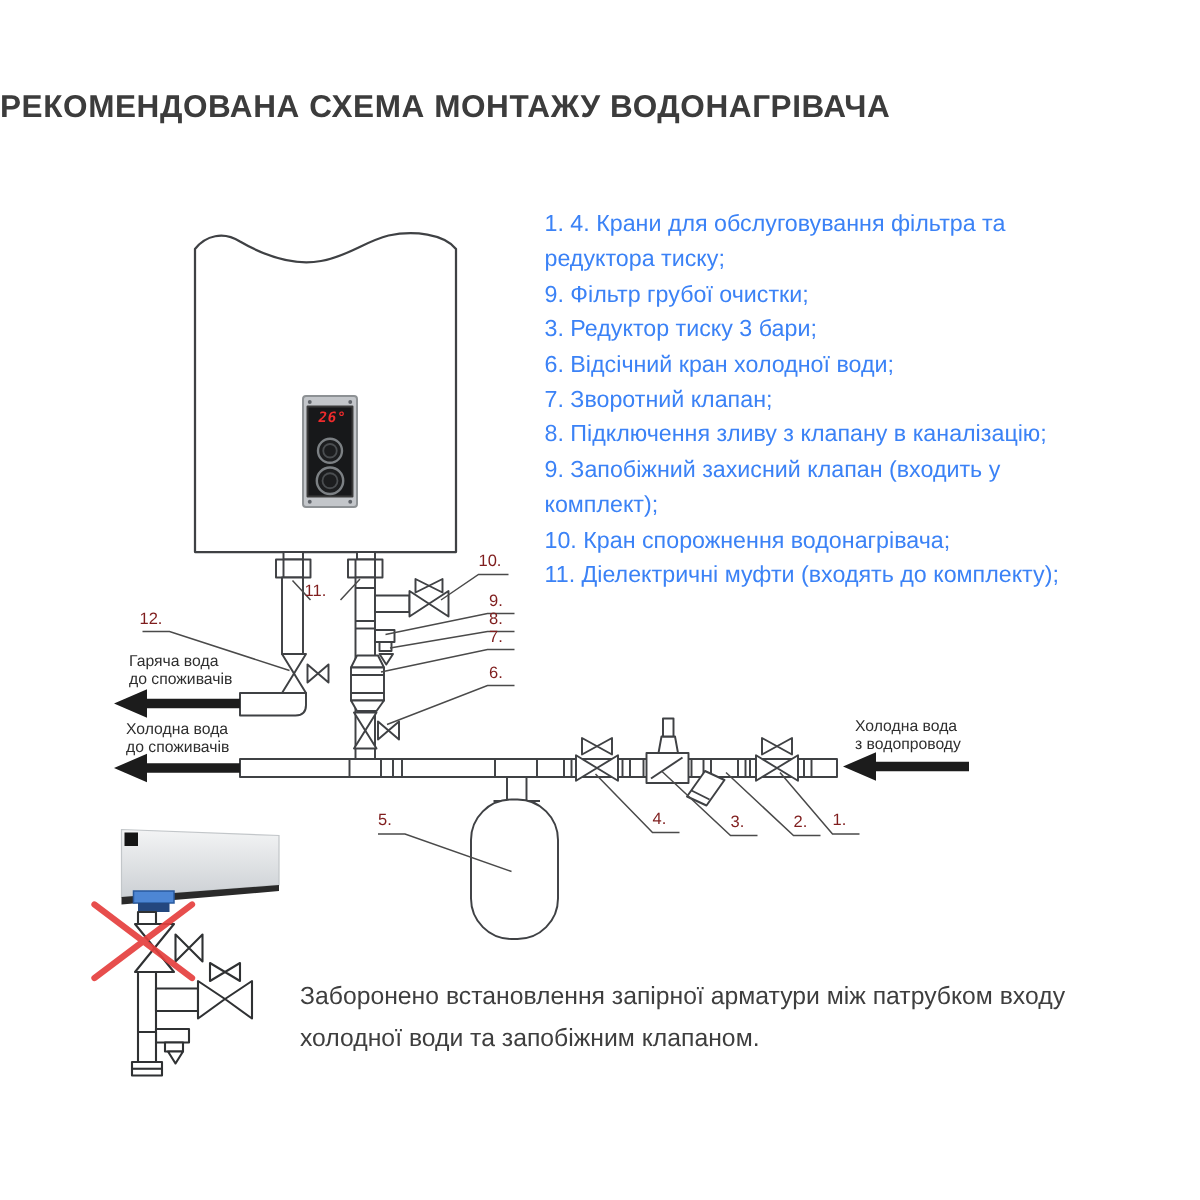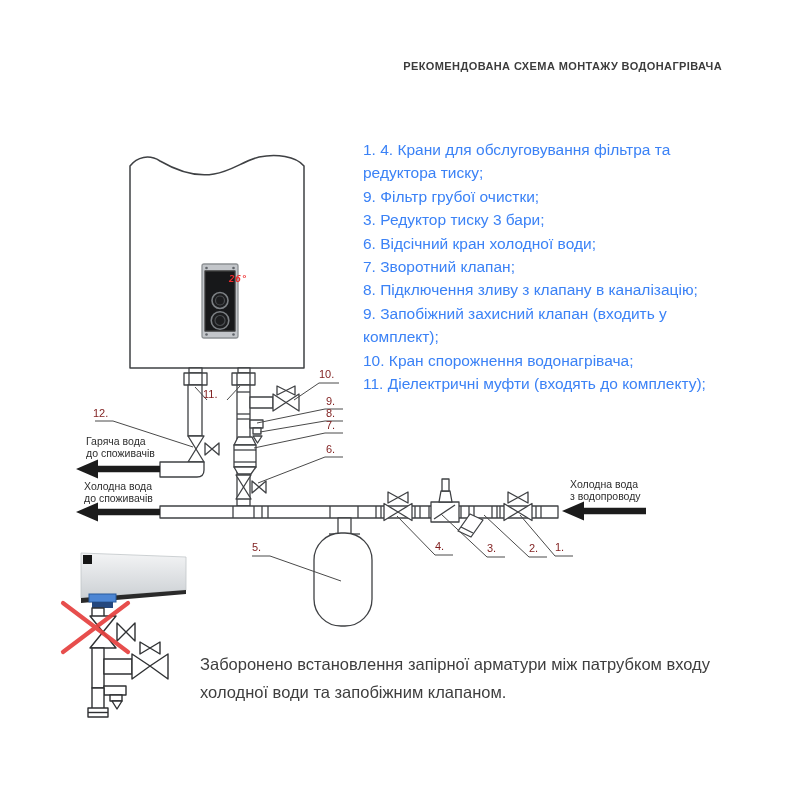--- a/index.html
+++ b/index.html
@@ -2,34 +2,34 @@
 <html><head>
 <meta charset="utf-8">
 <style>
   html,body{margin:0;padding:0;}
   body{
     width:800px;height:800px;position:relative;background:#ffffff;
     font-family:"Liberation Sans",sans-serif;color:#3d3d3d;overflow:hidden;
   }
   .abs{position:absolute;}
   #title{
-    left:0;top:60px;width:722px;text-align:right;
-    font-size:11px;font-weight:600;letter-spacing:.4px;color:#3c3c3c;
+    left:0;top:60px;width:722px;text-align:left;
+    font-size:21px;font-weight:600;letter-spacing:.4px;color:#3c3c3c;
   }
   #legend{
     left:363px;top:138px;width:382px;
     font-size:15.5px;line-height:23.4px;color:#3b82f6;
   }
   #schematic-svg{left:0;top:0;width:800px;height:800px;}
   .callout{font-size:11px;color:#7f1d1d;white-space:nowrap;}
   .flowlabel{font-size:10.5px;line-height:11.5px;color:#2e2e2e;white-space:nowrap;}
   #temp-display{
-    left:206px;top:273px;width:25px;text-align:left;
+    left:206px;top:273px;width:25px;text-align:right;
     font-family:"DejaVu Sans Mono",monospace;font-size:9.5px;font-weight:bold;
-    color:#ee2b2c;letter-spacing:.5px;font-style:italic;margin-left:23px;
+    color:#ee2b2c;letter-spacing:.5px;font-style:italic;
   }
   #warning{
     left:200px;top:651px;width:540px;
     font-size:16.5px;line-height:27.5px;color:#3e3e3e;
   }
 </style>
 </head>
 <body>
 
 <div id="title" class="abs">РЕКОМЕНДОВАНА СХЕМА МОНТАЖУ ВОДОНАГРІВАЧА</div>

